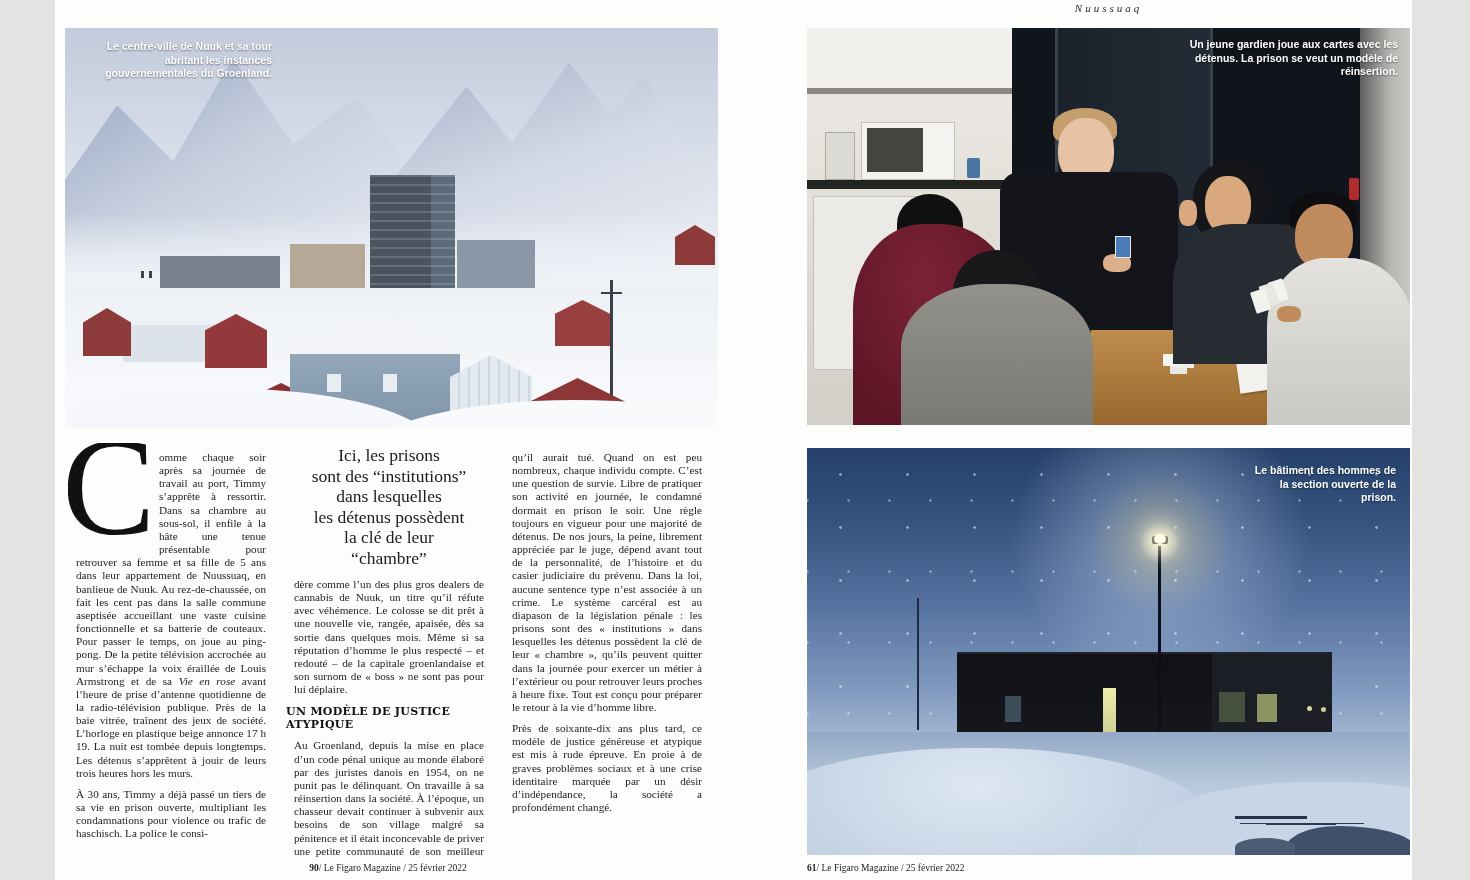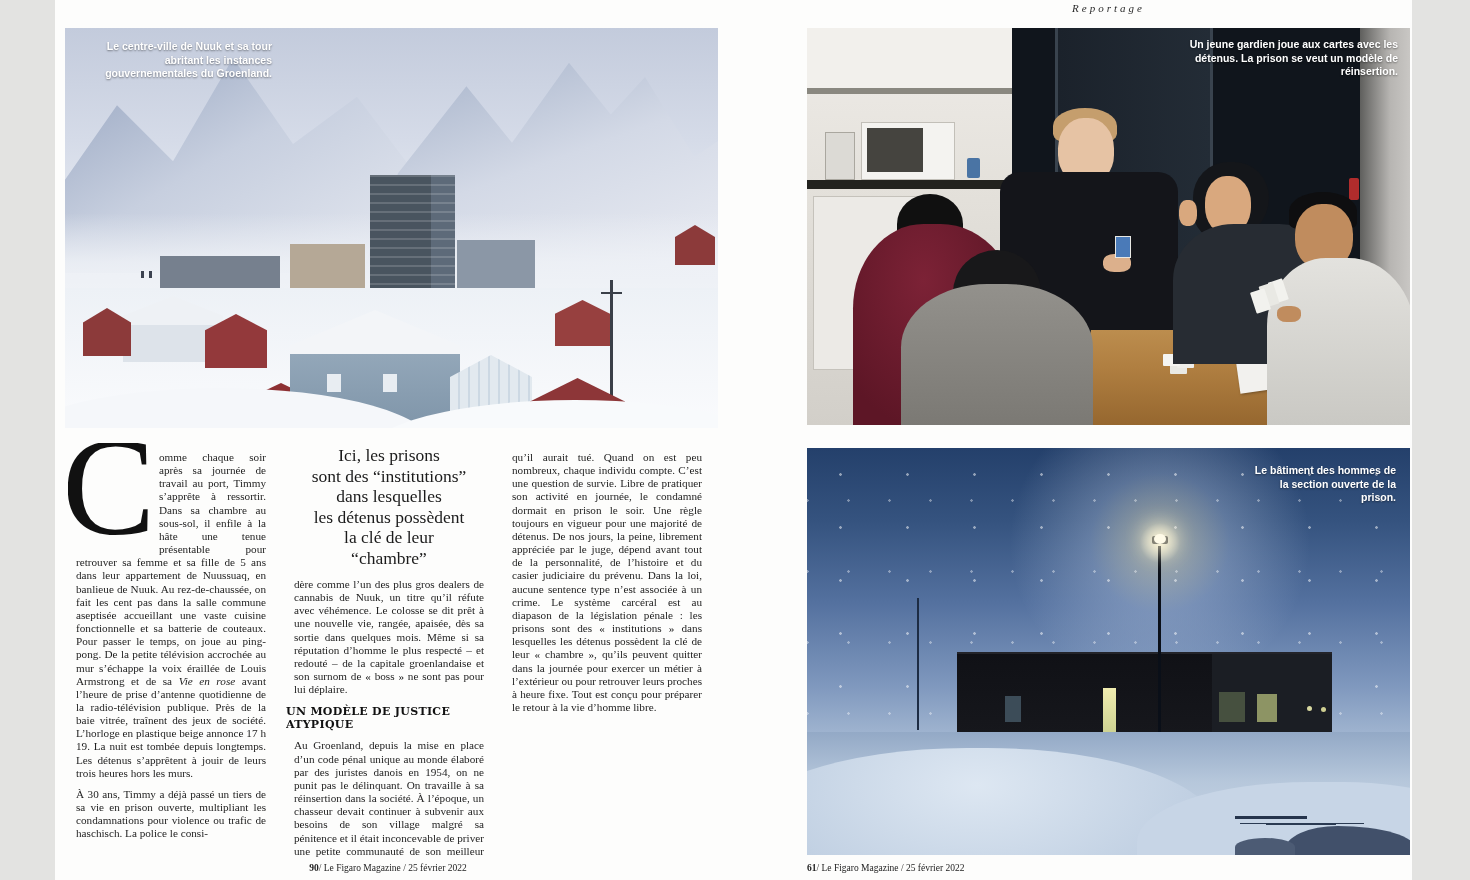--- a/index.html
+++ b/index.html
@@ -43,21 +43,21 @@
   .cap-nuuk{left:12px;top:12px;width:195px;text-align:right;}
   .cap-cards{right:12px;top:10px;width:220px;text-align:right;}
   .cap-night{right:14px;top:16px;width:150px;text-align:right;}
   .house{position:absolute;clip-path:polygon(0 30%,50% 0,100% 30%,100% 100%,0 100%);}
 </style>
 </head>
 <body>
 
 <div class="spread">
 
-  <div class="reportage">Reportage</div>
+  <div class="reportage">Nuussuaq</div>
 
   <div class="photo nuuk">
     <div class="el" style="left:-20px;top:30px;width:400px;height:215px;
                 background:linear-gradient(150deg,#93a2be 0%,#c7cfdf 45%,#e8ebf2 100%);
                 clip-path:polygon(0 100%,0 70%,18% 22%,32% 48%,47% 0,62% 40%,78% 18%,100% 72%,100% 100%);"></div>
     <div class="el" style="left:295px;top:16px;width:380px;height:235px;
                 background:linear-gradient(160deg,#9dabc4 0%,#d3d9e6 50%,#eceef4 100%);
                 clip-path:polygon(0 100%,10% 55%,28% 18%,40% 42%,55% 8%,66% 30%,75% 14%,88% 48%,100% 35%,100% 100%);"></div>
     <div class="el" style="left:0;top:185px;width:653px;height:70px;
                 background:linear-gradient(180deg,rgba(238,241,246,0) 0%,rgba(238,241,246,.85) 70%,#eef1f6 100%);"></div>
@@ -108,20 +108,21 @@
       <span>la clé de leur</span>
       <span>“chambre”</span>
     </div>
     <p class="body-p">dère comme l’un des plus gros dealers de cannabis de Nuuk, un titre qu’il réfute avec véhémence. Le colosse se dit prêt à une nouvelle vie, rangée, apaisée, dès sa sortie dans quelques mois. Même si sa réputation d’homme le plus respecté – et redouté – de la capitale groenlandaise et son surnom de « boss » ne sont pas pour lui déplaire.</p>
     <h3 class="subhead">UN MODÈLE DE JUSTICE ATYPIQUE</h3>
     <p class="body-p">Au Groenland, depuis la mise en place d’un code pénal unique au monde élaboré par des juristes danois en 1954, on ne punit pas le délinquant. On travaille à sa réinsertion dans la société. À l’époque, un chasseur devait continuer à subvenir aux besoins de son village malgré sa pénitence et il était inconcevable de priver une petite communauté de son meilleur pêcheur sous prétexte</p>
   </div>
 
   <div class="col col3">
     <p class="body-p">qu’il aurait tué. Quand on est peu nombreux, chaque individu compte. C’est une question de survie. Libre de pratiquer son activité en journée, le condamné dormait en prison le soir. Une règle toujours en vigueur pour une majorité de détenus. De nos jours, la peine, librement appréciée par le juge, dépend avant tout de la personnalité, de l’histoire et du casier judiciaire du prévenu. Dans la loi, aucune sentence type n’est associée à un crime. Le système carcéral est au diapason de la législation pénale : les prisons sont des « institutions » dans lesquelles les détenus possèdent la clé de leur « chambre », qu’ils peuvent quitter dans la journée pour exercer un métier à l’extérieur ou pour retrouver leurs proches à heure fixe. Tout est conçu pour préparer le retour à la vie d’homme libre.</p>
+    <p class="body-p">Près de soixante-dix ans plus tard, ce modèle de justice généreuse et atypique est mis à rude épreuve. En proie à de graves problèmes sociaux et à une crise identitaire marquée par un désir d’indépendance, la société a profondément changé.</p>
   </div>
 
   <div class="photo cards">
     <div class="el" style="left:0;top:0;width:205px;height:397px;
                 background:linear-gradient(180deg,#efece8 0%,#e4e1db 40%,#d2cfc9 100%);"></div>
     <div class="el" style="left:0;top:0;width:205px;height:60px;background:#f2f0ec;border-bottom:6px solid #8a8880;"></div>
     <div class="el" style="left:18px;top:104px;width:28px;height:46px;background:#dcdad5;border:1px solid #aaa79f;"></div>
     <div class="el" style="left:54px;top:94px;width:92px;height:56px;background:#f4f3f0;border:1px solid #c2bfb8;"></div>
     <div class="el" style="left:60px;top:100px;width:56px;height:44px;background:#45443f;"></div>
     <div class="el" style="left:160px;top:130px;width:13px;height:20px;background:#4a74a4;border-radius:2px;"></div>

